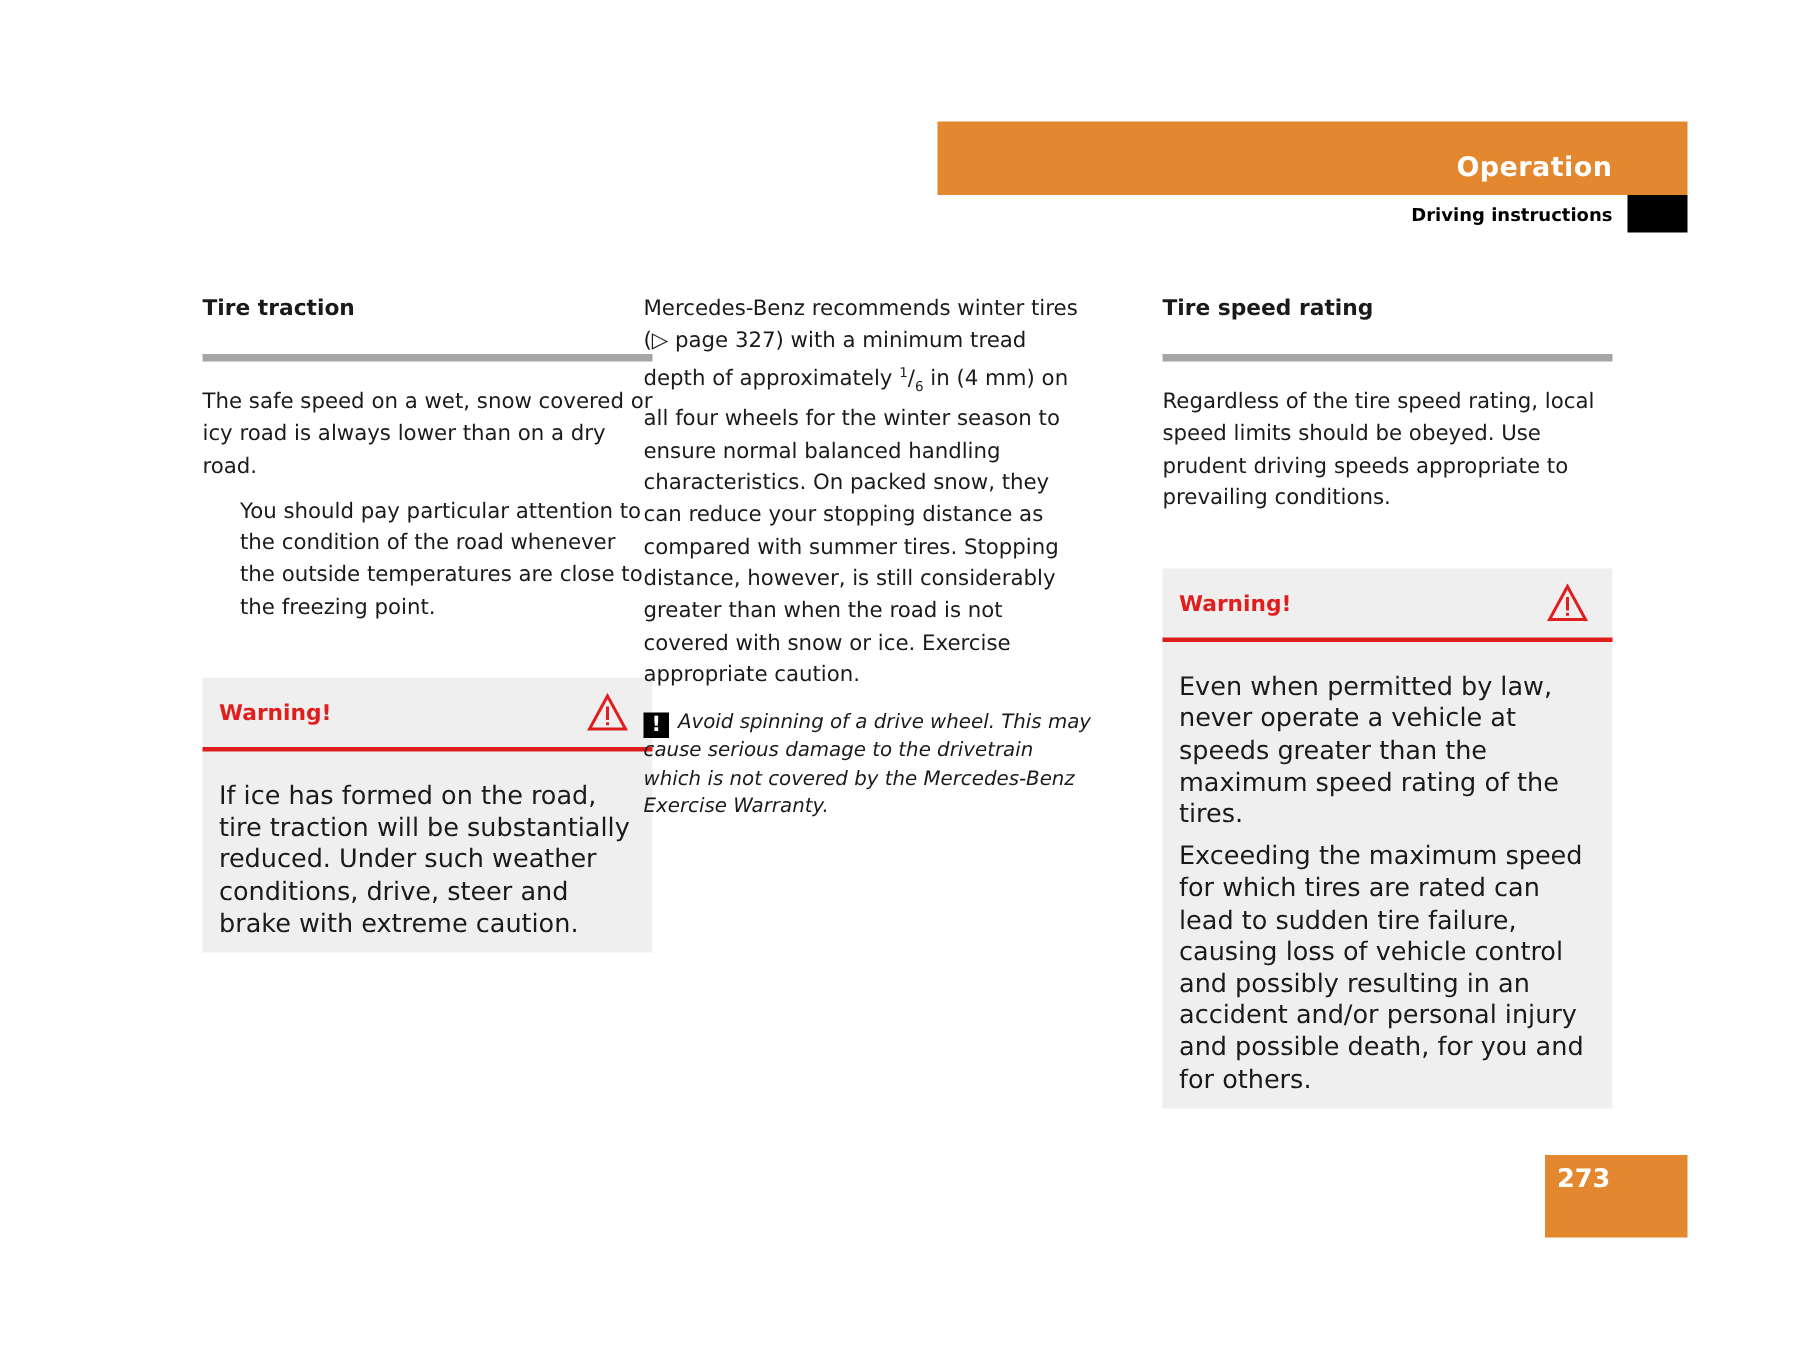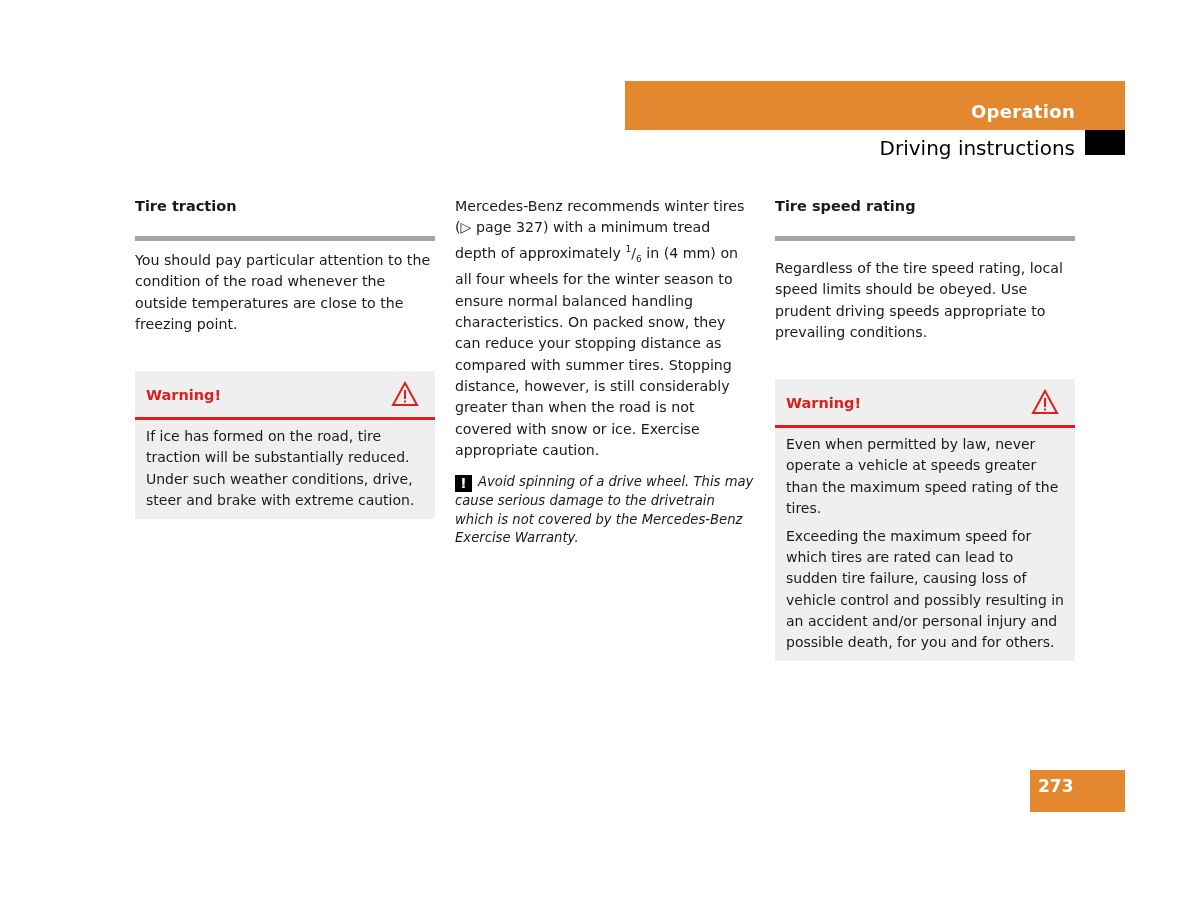--- a/index.html
+++ b/index.html
@@ -1,51 +1,52 @@
 <!DOCTYPE html>
 <html><head>
 <meta charset="utf-8">
 <style>
   html, body { margin:0; padding:0; }
   body { width:1200px; height:900px; background:#ffffff; position:relative; overflow:hidden;
          font-family:"DejaVu Sans", "Liberation Sans", sans-serif; color:#1a1a1a; }
   .header-bar { position:absolute; left:625px; top:81px; width:500px; height:49px; background:#e4882f; }
   .header-title { position:absolute; right:50px; top:20px; color:#fff; font-weight:bold; font-size:18px; letter-spacing:0.3px; }
-  .subheader { position:absolute; right:125px; top:136px; font-weight:normal; font-size:20px; color:#000; }
+  .subheader { position:absolute; right:125px; top:136px; font-weight:bold; font-size:12px; color:#000; }
   .black-tab { position:absolute; left:1085px; top:130px; width:40px; height:25px; background:#000; }
   .col { position:absolute; top:196px; width:300px; font-size:14.2px; line-height:21.3px; }
-  .col1 { left:135px; } .col2 { left:455px; } .col3 { left:775px; }
+  .col1 { left:135px; } .col2 { left:429px; } .col3 { left:775px; }
   .sec-title { font-weight:bold; font-size:14.5px; line-height:20px; margin:0; padding-bottom:20px; border-bottom:5px solid #a5a5a5; }
   p { margin:0; }
   .p-first { margin-top:17px; }
-  .p-next { margin-top:9px; }
+  .p-next { margin-top:9px;margin-left:25px; }
   .warn { background:#efefef; margin-top:17px; }
   .warn-head { height:46px; border-bottom:3px solid #e01e1e; position:relative;margin-top:36px; }
   .warn-title { position:absolute; left:11px; top:14px; color:#e01e1e; font-weight:bold; font-size:14.5px; }
   .warn-icon { position:absolute; right:16px; top:10px; width:28px; height:26px; }
-  .warn-body { padding:6px 11px 8px 11px; font-size:14px; line-height:21.2px; }
+  .warn-body { padding:20px 11px 8px 11px; font-size:17px; line-height:21.2px; }
   .warn-body p + p { margin-top:7px; }
   .note { margin-top:12px; font-style:italic; font-size:13.2px; line-height:18.6px; }
   .excl { display:inline-block; width:17px; height:17px; background:#000; color:#fff; font-style:normal;
           font-weight:bold; text-align:center; line-height:17px; font-size:14px; margin-right:6px; vertical-align:-2px; }
-  .page-num-box { position:absolute; left:1030px; top:770px; width:95px; height:42px; background:#e4882f; }
+  .page-num-box { position:absolute; left:1030px; top:770px; width:95px; height:55px; background:#e4882f; }
   .page-num { position:absolute; left:8px; top:6px; color:#fff; font-weight:bold; font-size:17px; }
   sup, sub { font-size:9px; }
 </style>
 </head>
 <body>
 
 <div class="header-bar">
   <span class="header-title">Operation</span>
 </div>
 <div class="subheader">Driving instructions</div>
 <div class="black-tab"></div>
 
 <div class="col col1">
   <h3 class="sec-title">Tire traction</h3>
+  <p class="p-first">The safe speed on a wet, snow covered or icy road is always lower than on a dry road.</p>
   <p class="p-next">You should pay particular attention to the condition of the road whenever the outside temperatures are close to the freezing point.</p>
   <div class="warn">
     <div class="warn-head">
       <span class="warn-title">Warning!</span>
       <svg class="warn-icon" viewBox="0 0 28 26">
         <path d="M14 2 L26 24 L2 24 Z" fill="none" stroke="#e01e1e" stroke-width="2"></path>
         <rect x="13" y="9" width="2" height="9" fill="#e01e1e"></rect>
         <rect x="13" y="19.5" width="2" height="2" fill="#e01e1e"></rect>
       </svg>
     </div>

